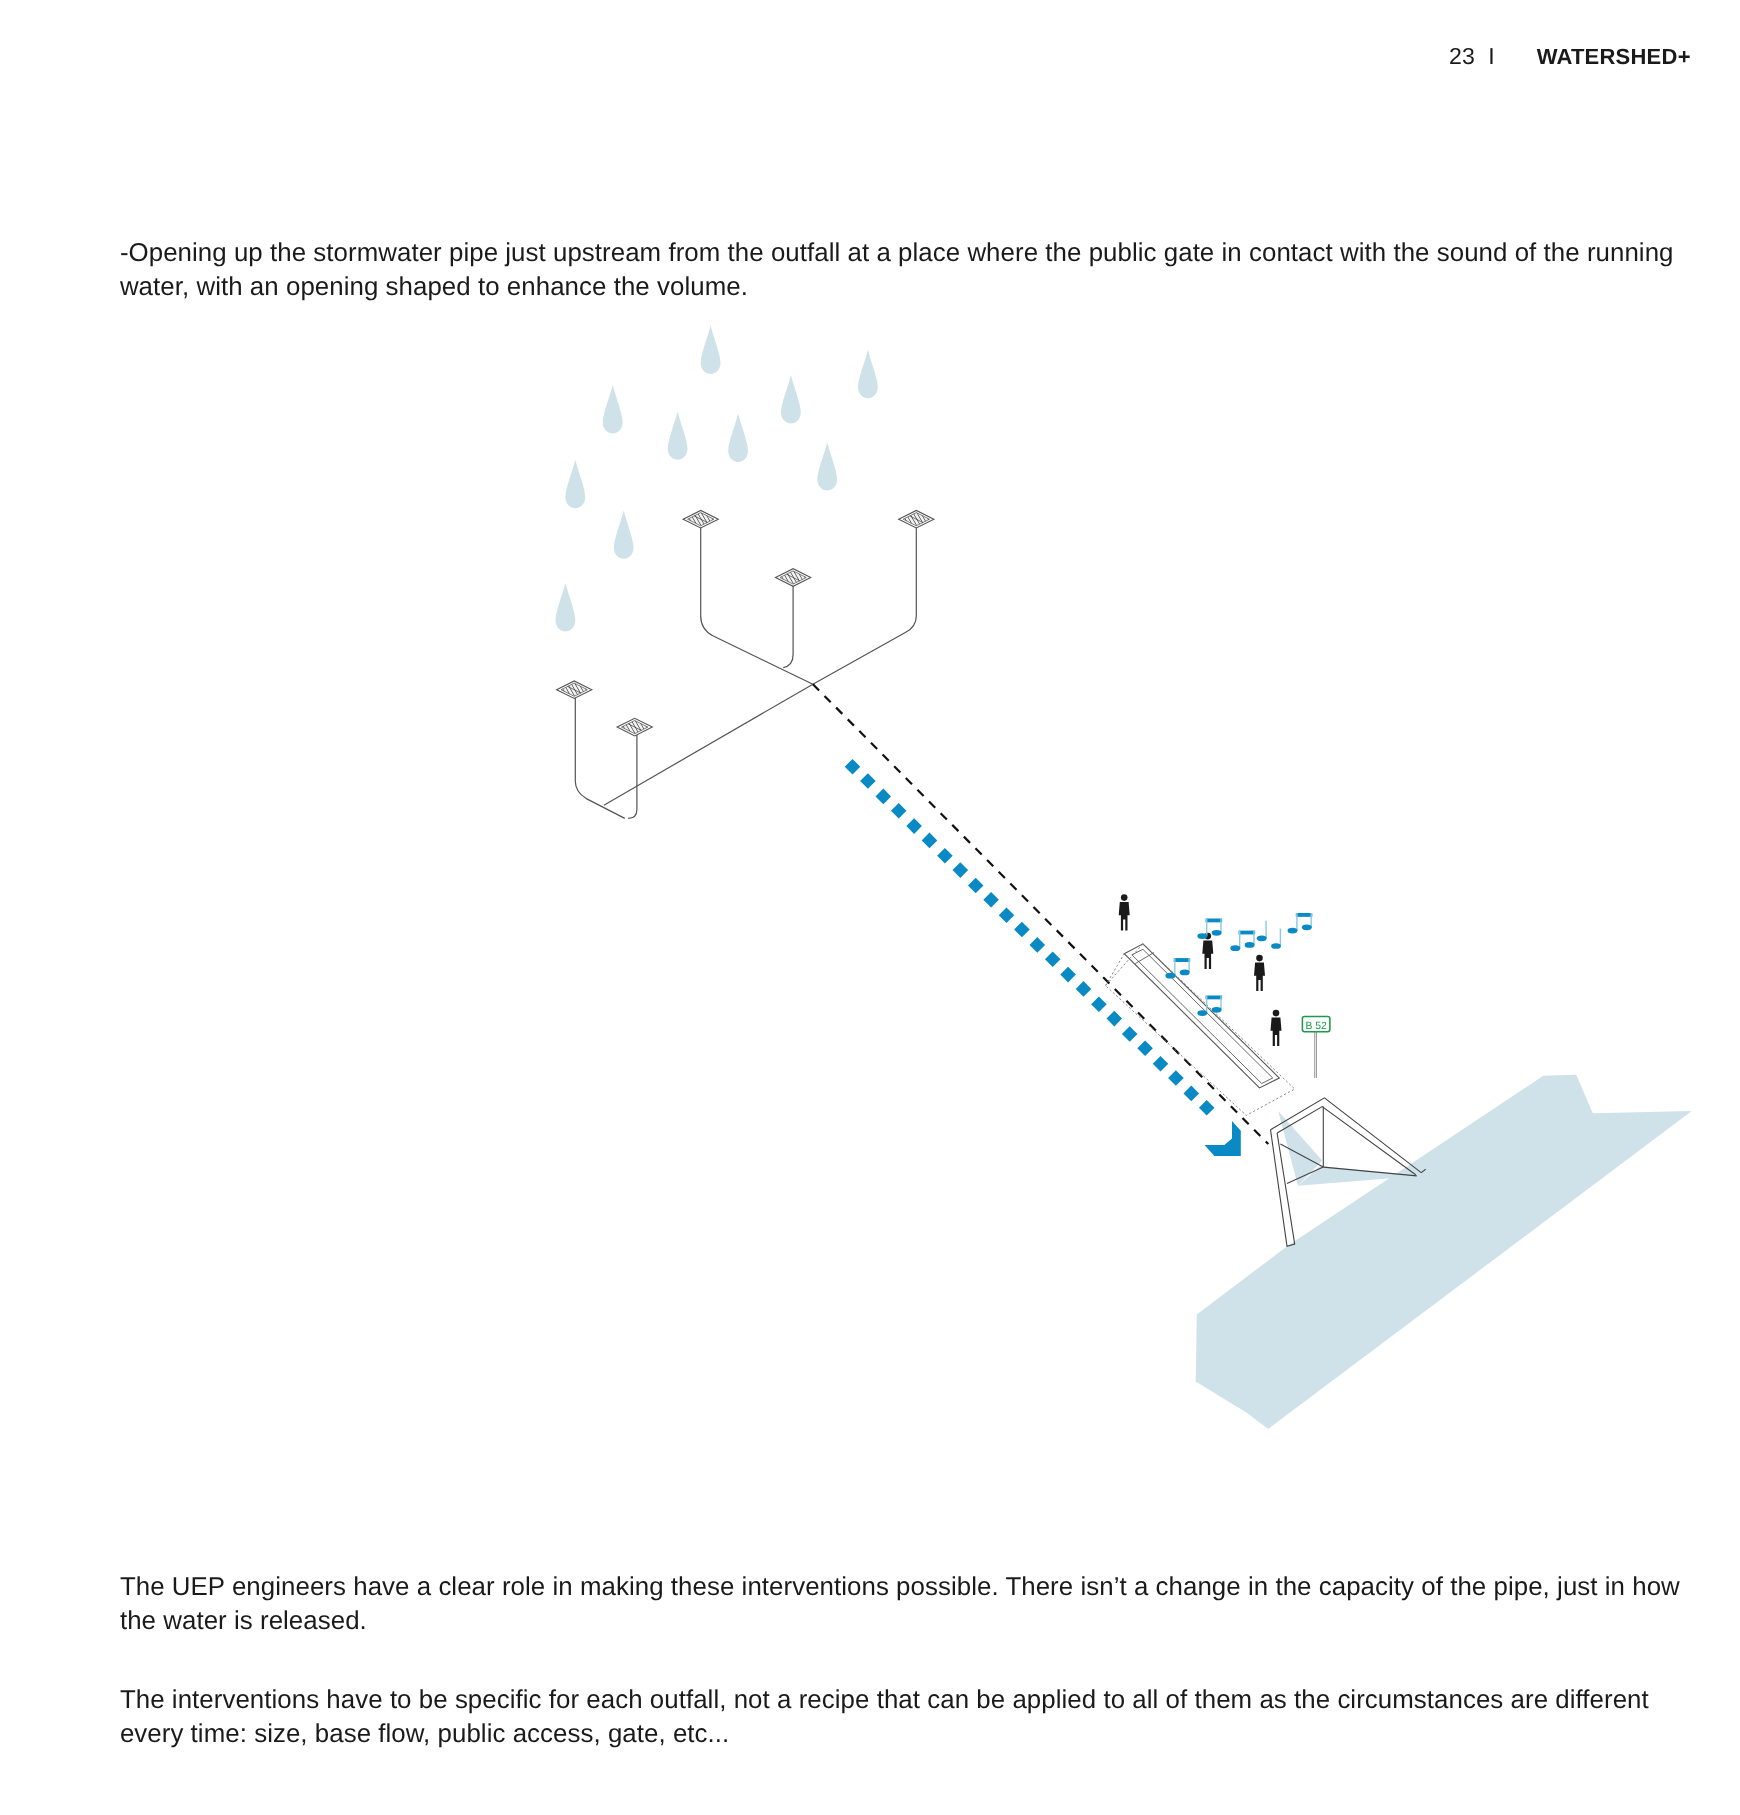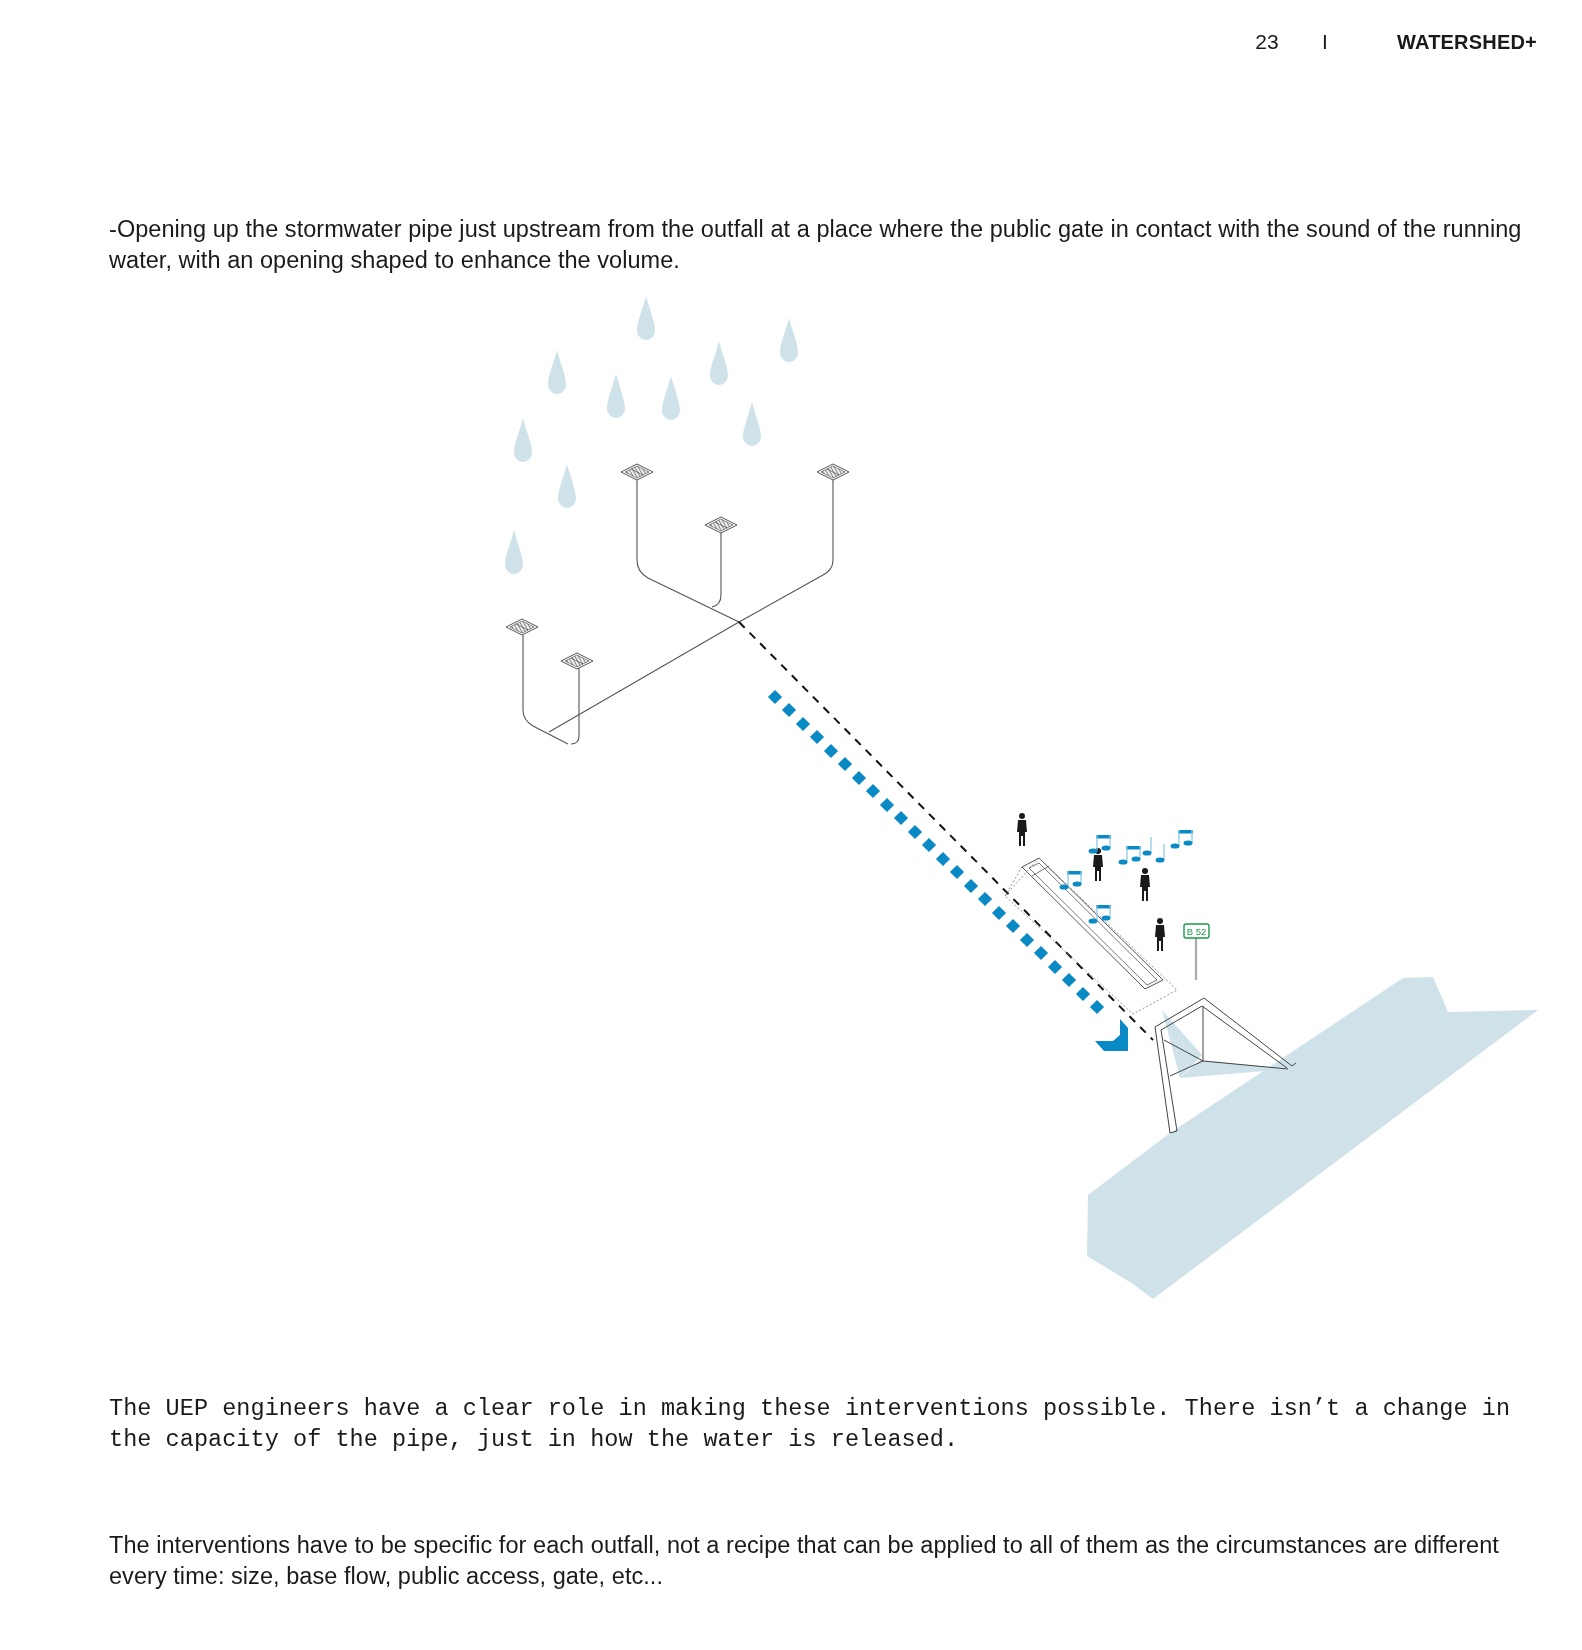--- a/index.html
+++ b/index.html
@@ -1,24 +1,24 @@
 <!DOCTYPE html>
 <html><head>
 <meta charset="utf-8">
 <style>
   html, body { margin: 0; padding: 0; background: #ffffff; }
   body { width: 1582px; height: 1650px; position: relative; overflow: hidden;
          font-family: "Liberation Sans", "DejaVu Sans", sans-serif; color: #1a1a1a; }
-  .header { position: absolute; top: 30px; right: 45px; font-size: 21px; letter-spacing: 0.2px; display: flex; align-items: center; gap: 31px; }
+  .header { position: absolute; top: 40px; right: 45px; font-size: 21px; letter-spacing: 0.2px; display: flex; align-items: center; }
   .header .pagenum { font-weight: 400; }
   .header .sep { margin: 0 10px 0 12px; font-weight: 400; }
   .header .title { font-weight: 700; font-size: 20px; margin-left: 28px; }
   .para { position: absolute; left: 109px; width: 1420px; font-size: 23.5px; line-height: 31px; letter-spacing: 0.05px; margin: 0; }
   #p1 { top: 214px; }
-  #p2 { top: 1393px; font-family: Liberation Mono, monospace; }
+  #p2 { top: 1427px; }
   #p3 { top: 1498px; margin-top: 32px; }
   svg.diagram { position: absolute; left: 0; top: 0; }
 </style>
 </head>
 <body>
 
 <div class="header">
   <span class="pagenum">23</span>
   <span class="sep">I</span>
   <span class="title">WATERSHED+</span>

